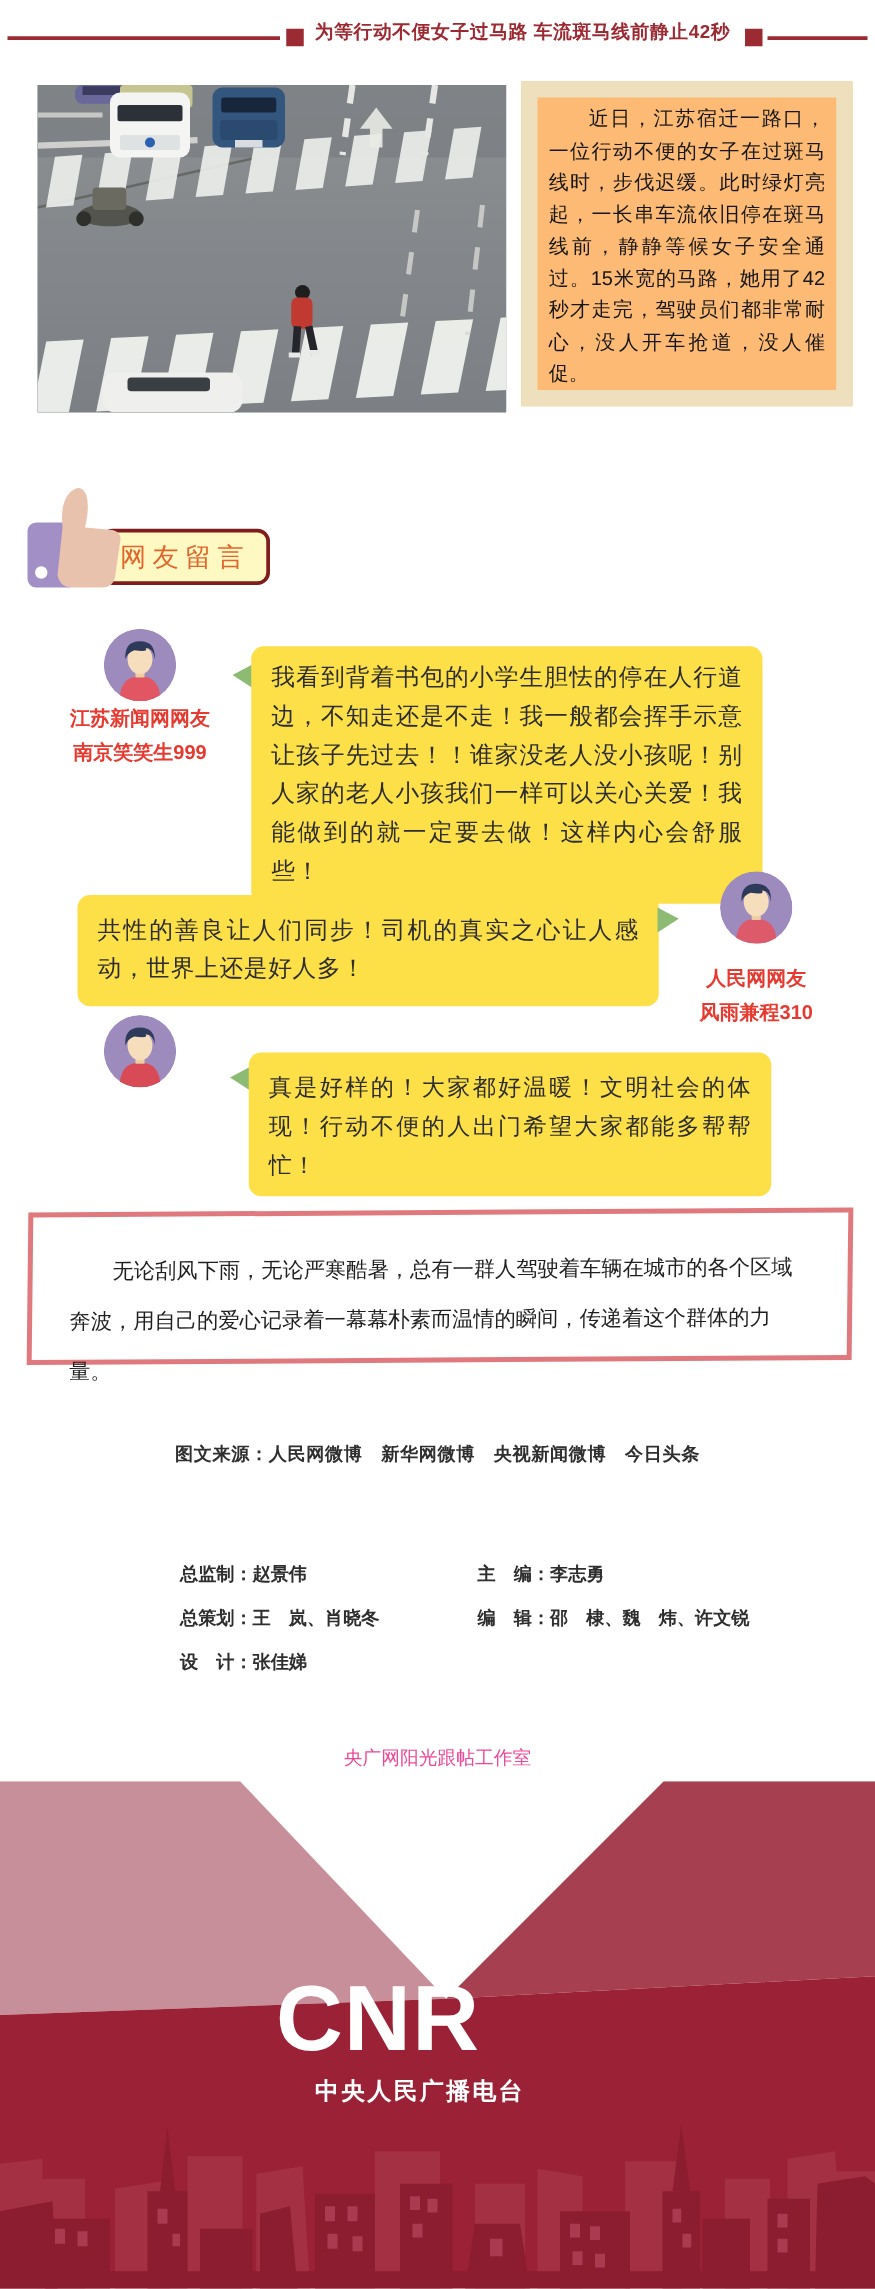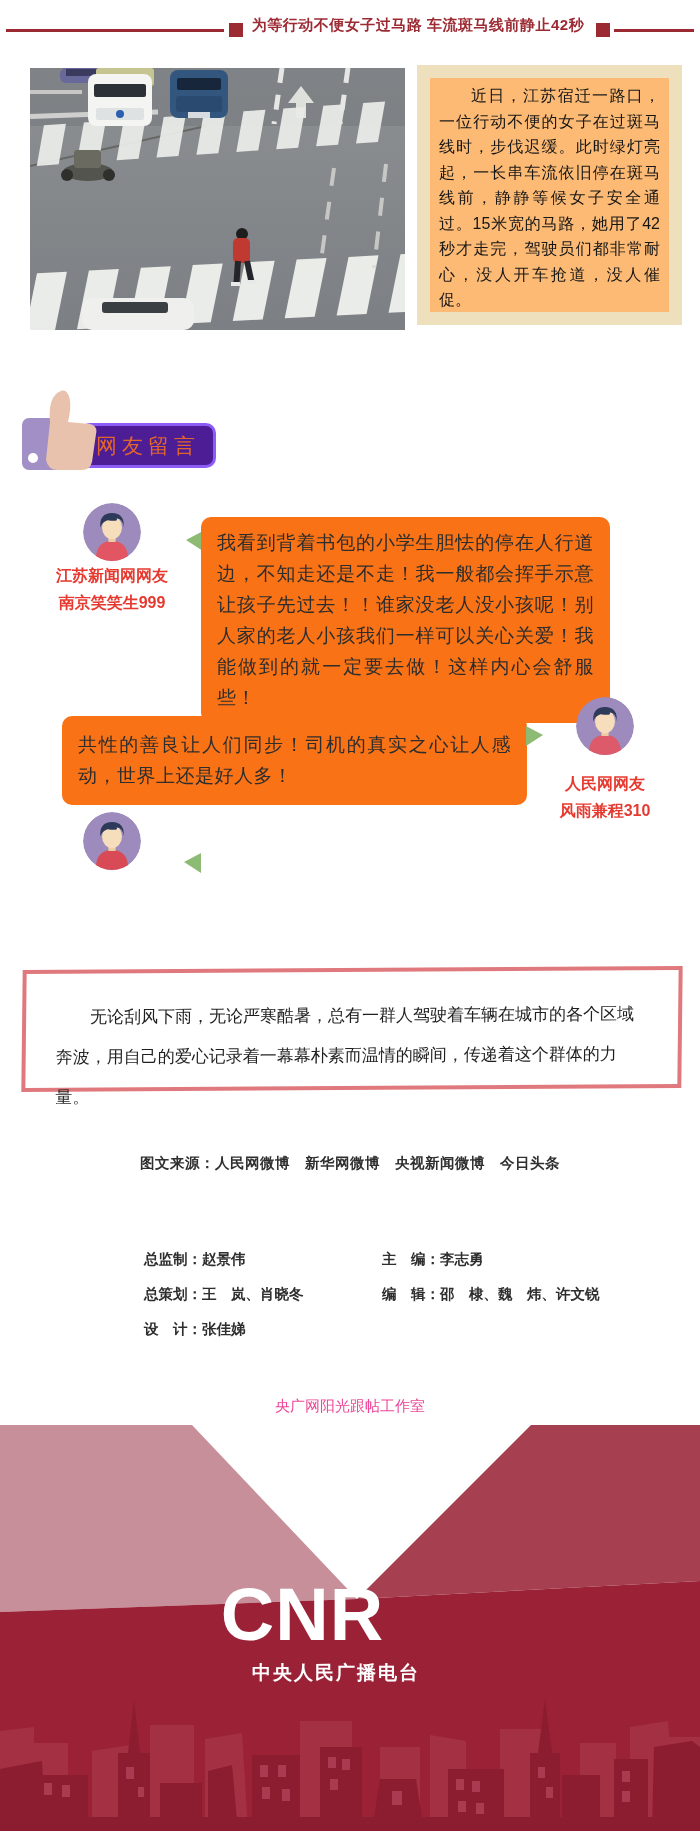--- a/index.html
+++ b/index.html
@@ -16,29 +16,29 @@
   
   .photo{left:30px;top:68px;width:375px;height:262px;background:#84878a;overflow:hidden;}
 
   
   .article-box{left:417px;top:65px;width:265px;height:260px;background:#fdba74;
                border:13px solid #eee0bd;box-sizing:border-box;}
   .article-text{margin:0;padding:5px 9px;font-size:16px;line-height:25.5px;color:#161616;
                 text-indent:2em;text-align:justify;}
 
   
-  .tag{left:80px;top:423px;width:136px;height:45px;box-sizing:border-box;background:#4c1d95;
-       border:3px solid #8b5cf6;border-radius:10px;color:#e2662c;font-size:21px;
+  .tag{left:80px;top:423px;width:136px;height:45px;box-sizing:border-box;background:#fef9c3;
+       border:3px solid #7f1d1d;border-radius:10px;color:#e2662c;font-size:21px;
        letter-spacing:5px;display:flex;align-items:center;justify-content:center;}
   .thumb{left:16px;top:388px;}
 
   
   .avatar{width:58px;height:58px;}
   .names{color:#e63a30;font-size:16px;line-height:27px;text-align:center;font-weight:bold;white-space:nowrap;}
-  .bubble{background:#f97316;border-radius:10px;color:#2d2d2d;font-size:19px;
+  .bubble{background:#fde047;border-radius:10px;color:#2d2d2d;font-size:19px;
           line-height:31px;padding:10px 16px;box-sizing:border-box;letter-spacing:.5px;text-align:justify;}
   .tail{width:0;height:0;}
   .tail-left{border-top:9px solid transparent;border-bottom:11px solid transparent;
              border-right:17px solid #8dbb74;}
   .tail-right{border-top:9px solid transparent;border-bottom:11px solid transparent;
               border-left:17px solid #8dbb74;}
 
   
   .note-box{left:22px;top:968px;width:660px;height:122px;box-sizing:border-box;
             border:4px solid #e0797d;background:#fff;transform:rotate(-0.35deg) skewX(-1deg);}
@@ -229,20 +229,23 @@
       <g clip-path="url(#c3)">
         <circle cx="32" cy="32" r="32" fill="#9d8bbd"></circle>
         <path d="M14,64 Q14,42 32,42 Q50,42 50,64 Z" fill="#d84a55"></path>
         <rect x="28" y="34" width="8" height="9" fill="#edcda4"></rect>
         <ellipse cx="32" cy="27" rx="11" ry="13" fill="#f6ddbb"></ellipse>
         <path d="M19,27 Q18,11 32,11 Q46,11 45,27 Q44,17 37,17 Q40,21 27,19 Q21,21 19,27 Z" fill="#2e3a5a"></path>
       </g>
     </svg>
   </div>
   <div class="abs tail tail-left" style="left:184px;top:853px;"></div>
+  <div class="abs bubble" style="left:199px;top:842px;width:418px;min-height:87px;font-size:18.5px;padding-top:12px;">
+    <span>真是好样的！大家都好温暖！文明社会的体现！行动不便的人出门希望大家都能多帮帮忙！</span>
+  </div>
 
   <div class="abs note-box">
     <p class="note-text">无论刮风下雨，无论严寒酷暑，总有一群人驾驶着车辆在城市的各个区域奔波，用自己的爱心记录着一幕幕朴素而温情的瞬间，传递着这个群体的力量。</p>
   </div>
 
   <div class="abs sources-line">图文来源：人民网微博　新华网微博　央视新闻微博　今日头条</div>
 
   <div class="abs credit" style="left:144px;top:1250px;">总监制：赵景伟</div>
   <div class="abs credit" style="left:382px;top:1250px;">主　编：李志勇</div>
   <div class="abs credit" style="left:144px;top:1285px;">总策划：王　岚、肖晓冬</div>

